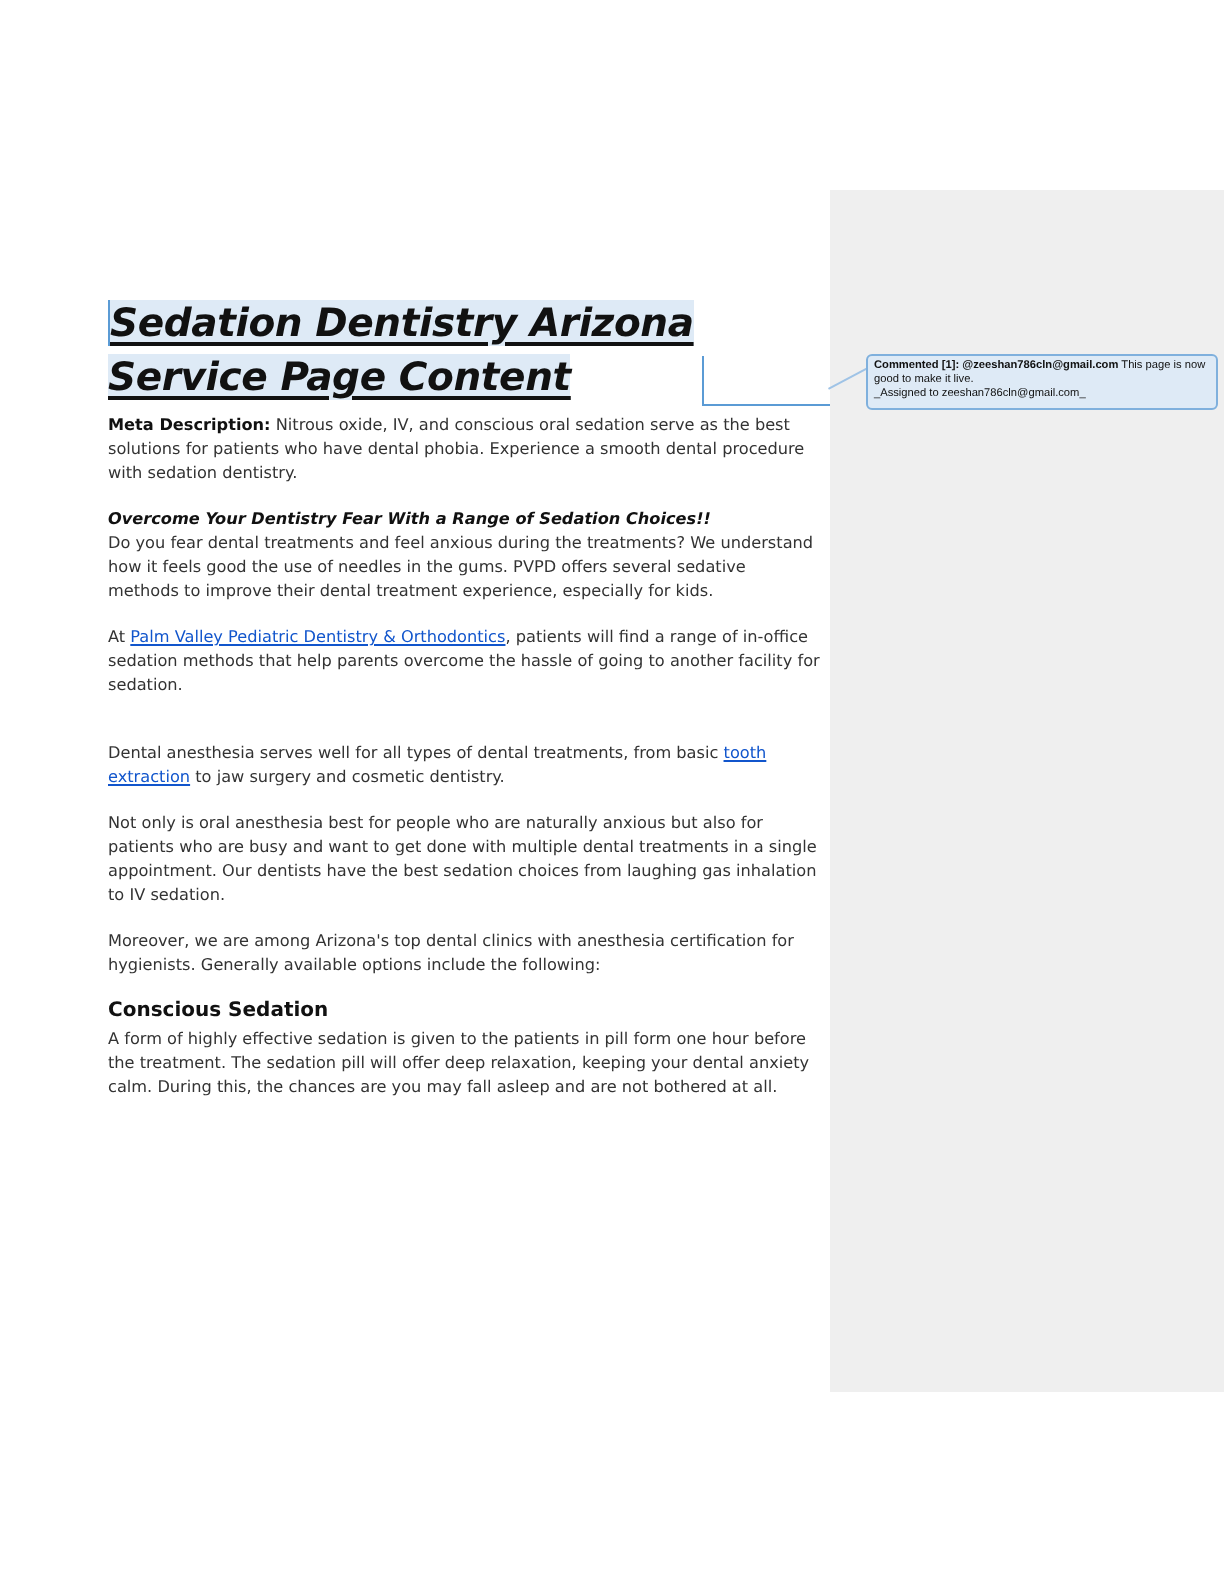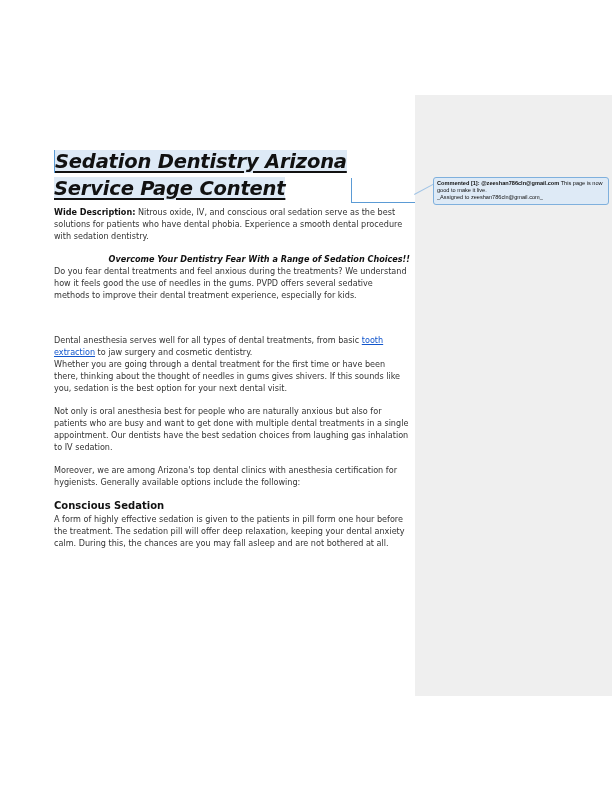--- a/index.html
+++ b/index.html
@@ -22,21 +22,21 @@
   .title span.hl {
     background: #deeaf6; text-decoration: underline; text-decoration-thickness: 1.5px;
     text-underline-offset: 3px;
   }
   .title .caret-start { border-left: 1.5px solid #5b9bd5; }
   p {
     margin: 0; font-size: 8.1px; line-height: 12px; color: #333;
   }
   .gap { height: 11px; }
   .meta-label { font-weight: bold; color: #111; }
-  .sub-italic { font-weight: bold; font-style: italic; color: #111; text-align: right; }
+  .sub-italic { font-weight: bold; font-style: italic; color: #111; }
   a.link { color: #1155cc; text-decoration: underline; }
   h2 {
     margin: 2px 0 1px 0; font-size: 13.2px; line-height: 17px; font-weight: bold; color: #111;
     letter-spacing: -0.1px;
   }
   h3 {
     margin: 0; font-size: 10px; line-height: 14px; font-weight: bold; color: #111;
   }
   .anchor-vert {
     position: absolute; left: 351px; top: 178px; width: 1px; height: 24px; background: #5b9bd5;
@@ -61,37 +61,39 @@
 
 <div class="comment-pane"></div>
 
 <div class="page">
   <h1 class="title">
     <span class="hl caret-start">Sedation Dentistry Arizona</span><br>
     <span class="hl">Service Page Content</span>
   </h1>
 
   <p style="margin-top:4px;">
-    <span class="meta-label">Wide Description:</span><span> Nitrous oxide, IV, and conscious oral sedation serve as the best solutions for patients who have dental phobia. Experience a smooth dental procedure with sedation dentistry.</span>
+    <span class="meta-label">Meta Description:</span><span> Nitrous oxide, IV, and conscious oral sedation serve as the best solutions for patients who have dental phobia. Experience a smooth dental procedure with sedation dentistry.</span>
   </p>
   <div class="gap"></div>
 
   <p class="sub-italic">Overcome Your Dentistry Fear With a Range of Sedation Choices!!</p>
   <p>Do you fear dental treatments and feel anxious during the treatments? We understand how it feels good the use of needles in the gums. PVPD offers several sedative methods to improve their dental treatment experience, especially for kids.</p>
   <div class="gap"></div>
 
+  <p>
+    <span>At </span><a class="link">Palm Valley Pediatric Dentistry &amp; Orthodontics</a><span>, patients will find a range of in-office sedation methods that help parents overcome the hassle of going to another facility for sedation.</span>
+  </p>
   <div class="gap"></div>
 
   <div class="gap"></div>
 
   <p>
     <span>Dental anesthesia serves well for all types of dental treatments, from basic </span><a class="link">tooth extraction</a><span> to jaw surgery and cosmetic dentistry.</span>
   </p>
 
-  <p>Whether you are going through a dental treatment for the first time or have been there, thinking about the thought of needles in gums gives shivers. If this sounds like you, sedation is the best option for your next dental visit.</p>
   <div class="gap"></div>
 
   <p>Not only is oral anesthesia best for people who are naturally anxious but also for patients who are busy and want to get done with multiple dental treatments in a single appointment. Our dentists have the best sedation choices from laughing gas inhalation to IV sedation.</p>
   <div class="gap"></div>
 
   <p>Moreover, we are among Arizona's top dental clinics with anesthesia certification for hygienists. Generally available options include the following:</p>
   <div class="gap"></div>
 
   <h3>Conscious Sedation</h3>
   <p>A form of highly effective sedation is given to the patients in pill form one hour before the treatment. The sedation pill will offer deep relaxation, keeping your dental anxiety calm. During this, the chances are you may fall asleep and are not bothered at all.</p>

